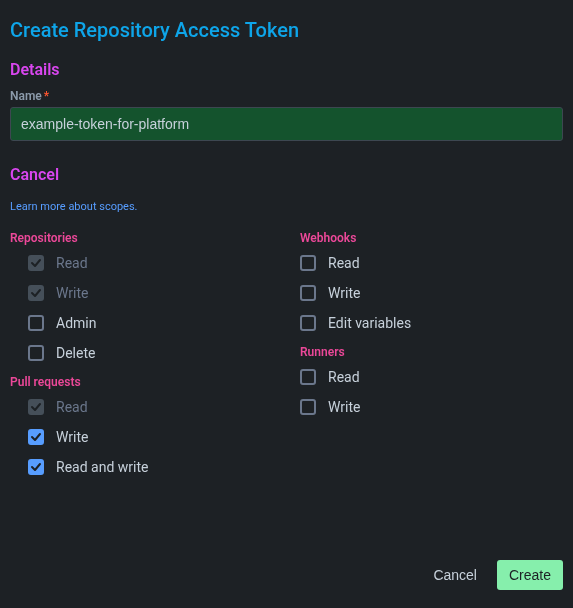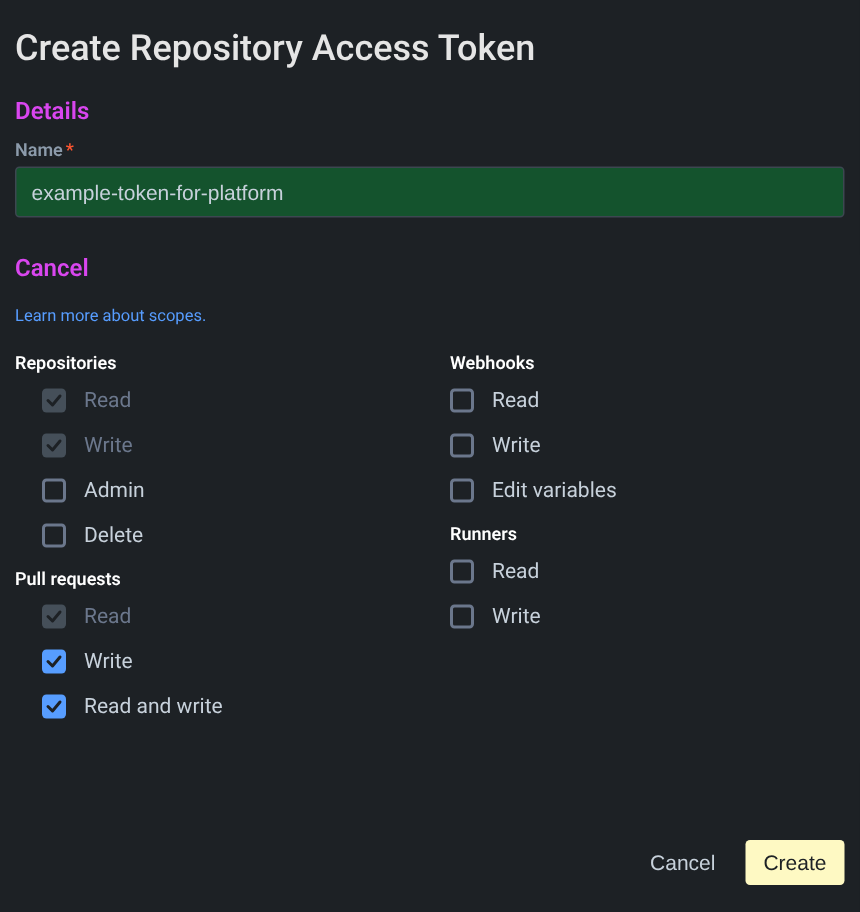--- a/index.html
+++ b/index.html
@@ -7,23 +7,23 @@
       background: #1d2125;
       color: #c7d1db;
       font-family: -apple-system, BlinkMacSystemFont, "Segoe UI", Roboto, sans-serif;
       width: 573px;
       height: 608px;
       padding: 18px 10px 10px 10px;
       font-size: 14px;
       overflow: hidden;
     }
     h1 {
-      font-size: 24px;
+      font-size: 20px;
       font-weight: 500;
-      color: #e5e5e5;
+      color: #0ea5e9;
       margin-bottom: 18px;
     }
     h2 {
       font-size: 16px;
       font-weight: 600;
       color: #d946ef;
       margin-bottom: 10px;
     }
     .field-label {
       font-size: 12px;
@@ -52,21 +52,21 @@
     }
     .scopes-grid {
       display: flex;
       gap: 0;
     }
     .col-left { width: 290px; padding-left: 18px; }
     .col-right { flex: 1; padding-left: 0; }
     .section-label {
       font-size: 12px;
       font-weight: 600;
-      color: #ffffff;
+      color: #ec4899;
       margin: 4px 0 10px 0;
     }
     .check-row {
       display: flex;
       align-items: center;
       gap: 12px;
       margin-bottom: 14px;
       cursor: pointer;
     }
     .check-row span.lbl { color: #c7d1db; }
@@ -109,21 +109,21 @@
       font-size: 14px;
       font-weight: 400;
       cursor: pointer;
       border: none;
     }
     .btn-secondary {
       background: transparent;
       color: #c7d1db;
     }
     .btn-primary {
-      background: #fef9c3;
+      background: #86efac;
       color: #1d2125;
     }
     .subsection { margin-left: -18px; }
   </style>
 </head>
 <body>
 
 
 
 <h1>Create Repository Access Token</h1>

